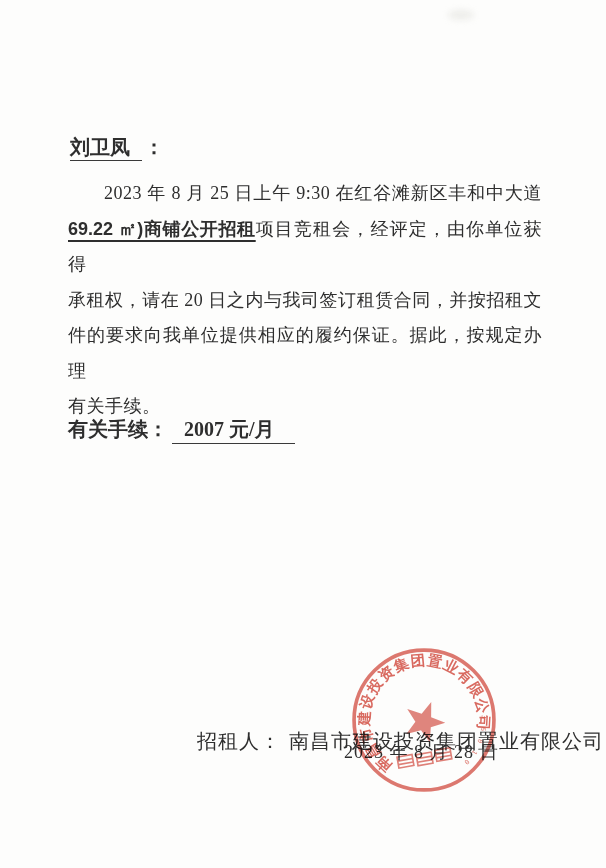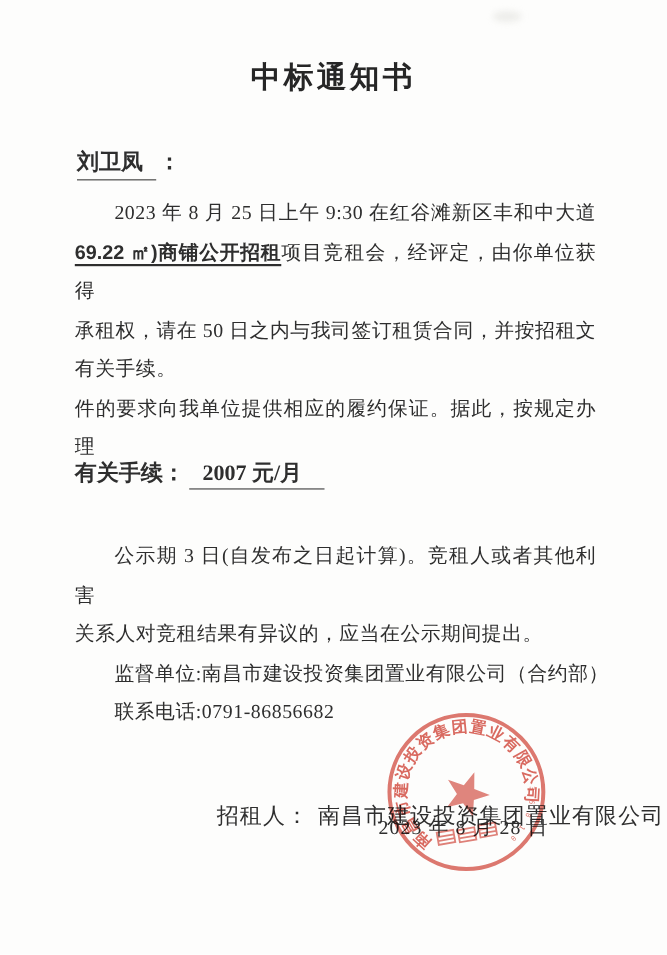--- a/index.html
+++ b/index.html
@@ -16,21 +16,21 @@
     text-align:center;
     font-size:27px;font-weight:bold;letter-spacing:3px;
     color:#262626;
   }
   .recipient-line{
     position:absolute;top:134px;left:70px;
     font-size:20px;
   }
   .recipient-name{
     font-weight:bold;
-    font-family:Liberation Mono, monospace;
+    font-family:Liberation Sans, sans-serif;
     border-bottom:1.5px solid #3a3a3a;
     padding:0 12px 2px 0;
   }
   .recipient-colon{font-weight:bold;margin-left:2px;}
   .body-block{
     position:absolute;top:176px;left:68px;width:474px;
     font-size:18px;line-height:35.5px;
     letter-spacing:0.5px;
   }
   .bline{white-space:normal;}
@@ -84,44 +84,37 @@
     background:#ededea;border-radius:50%;filter:blur(3px);
   }
 </style>
 </head>
 <body>
 
 <div class="page">
 
   <div class="smudge"></div>
 
-  <div class="doc-title">中标通知书</div>
 
   <div class="recipient-line">
     <span class="recipient-name">刘卫凤</span><span class="recipient-colon">：</span>
   </div>
 
   <div class="body-block">
     <div class="bline just ind"><span>2023 年 8 月 25 日上午 9:30 在红谷滩新区丰和中大道</span></div>
     <div class="bline just"><span class="hl">69.22 ㎡)商铺公开招租</span><span>项目竞租会，经评定，由你单位获得</span></div>
-    <div class="bline just"><span>承租权，请在 50 日之内与我司签订租赁合同，并按招租文</span></div>
+    <div class="bline just"><span>承租权，请在 20 日之内与我司签订租赁合同，并按招租文</span></div>
+    <div class="bline just"><span>件的要求向我单位提供相应的履约保证。据此，按规定办理</span></div>
     <div class="bline"><span>有关手续。</span></div>
-    <div class="bline just"><span>件的要求向我单位提供相应的履约保证。据此，按规定办理</span></div>
   </div>
 
   <div class="result-line">
     <span class="result-label">有关手续：</span><span class="result-value">2007 元/月</span>
   </div>
 
-  <div class="notice-block">
-    <div class="bline just ind"><span>公示期 3 日(自发布之日起计算)。竞租人或者其他利害</span></div>
-    <div class="bline nowrap"><span>关系人对竞租结果有异议的，应当在公示期间提出。</span></div>
-    <div class="bline ind nowrap">监督单位:南昌市建设投资集团置业有限公司（合约部）</div>
-    <div class="bline ind nowrap">联系电话:0791-86856682</div>
-  </div>
 
   <div class="signer-line">
     <span class="signer-label">招租人：</span><span>南昌市建设投资集团置业有限公司</span>
   </div>
 
   <div class="date-line">2023 年 8 月 28 日</div>
 
   <svg class="seal" viewBox="0 0 148 148" xmlns="http://www.w3.org/2000/svg">
     <defs>
       <path id="arcPath" d="M 29.8 105 A 54 54 0 1 1 118.2 105" fill="none"></path>

